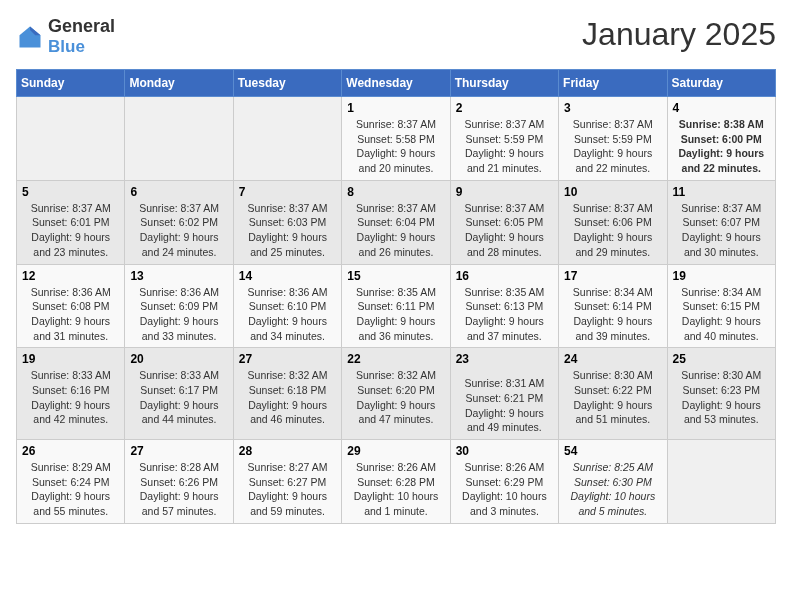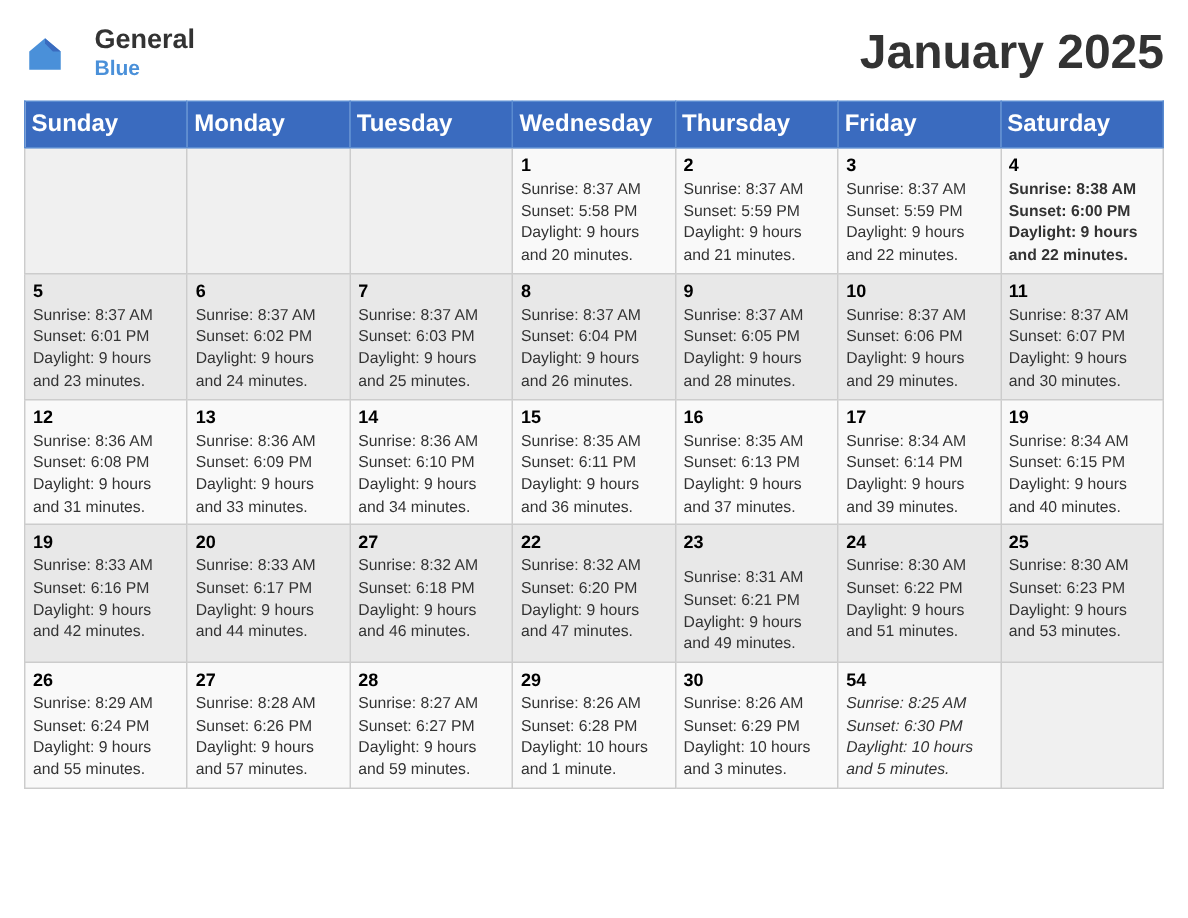--- a/index.html
+++ b/index.html
@@ -12,53 +12,53 @@
     }
     .header {
       display: flex;
       justify-content: space-between;
       align-items: flex-start;
       margin-bottom: 12px;
     }
     .logo {
       display: flex;
       align-items: center;
-      gap: 19px;
+      gap: 4px;
     }
     .logo-icon {
       width: 28px;
       height: 28px;
     }
     .title-block {
       text-align: right;
     }
     .calendar-title {
       font-size: 32px;
-      font-weight: bold;
+      font-weight: normal;
       color: #333;
     }
     .calendar-subtitle {
       font-size: 14px;
       color: #555;
     }
     table {
       width: 100%;
       border-collapse: collapse;
       font-size: 11px;
     }
     thead tr {
       background-color: #3a6bbf;
     }
     thead th {
       color: #fff;
       font-weight: bold;
       padding: 6px 4px;
       text-align: left;
       border: 1px solid #5a8bd0;
-      font-size: 16px;
+      font-size: 12px;
     }
     tbody tr {
       vertical-align: top;
     }
     tbody tr:nth-child(odd) {
       background-color: #f9f9f9;
     }
     tbody tr:nth-child(even) {
       background-color: #e8e8e8;
     }
@@ -72,37 +72,38 @@
     .day-number {
       font-weight: bold;
       font-size: 12px;
       display: block;
       margin-bottom: 2px;
     }
     .day-info {
       font-size: 10.5px;
       color: #333;
       line-height: 1.4;
+      text-align: center;
     }
     .empty-cell {
       background: #f0f0f0;
     }
   </style>
 </head>
 <body>
 
 <div class="header">
   <div class="logo">
     <svg class="logo-icon" viewBox="0 0 32 32">
       <polygon points="16,4 28,14 28,28 4,28 4,14" fill="#4a90d9"></polygon>
       <polygon points="16,4 28,14 22,14 16,8" fill="#3a6bbf"></polygon>
     </svg>
     <div>
       <span style="font-size:18px;font-weight:bold;color:#333;">General</span><br>
-      <span style="font-size:14px;font-weight:bold;color:#4a90d9;">Blue</span>
+      <span style="font-size:17px;font-weight:bold;color:#4a90d9;">Blue</span>
     </div>
   </div>
   <div class="title-block">
     <div class="calendar-title">January 2025</div>
   </div>
 </div>
 
 <table>
   <thead>
     <tr>

